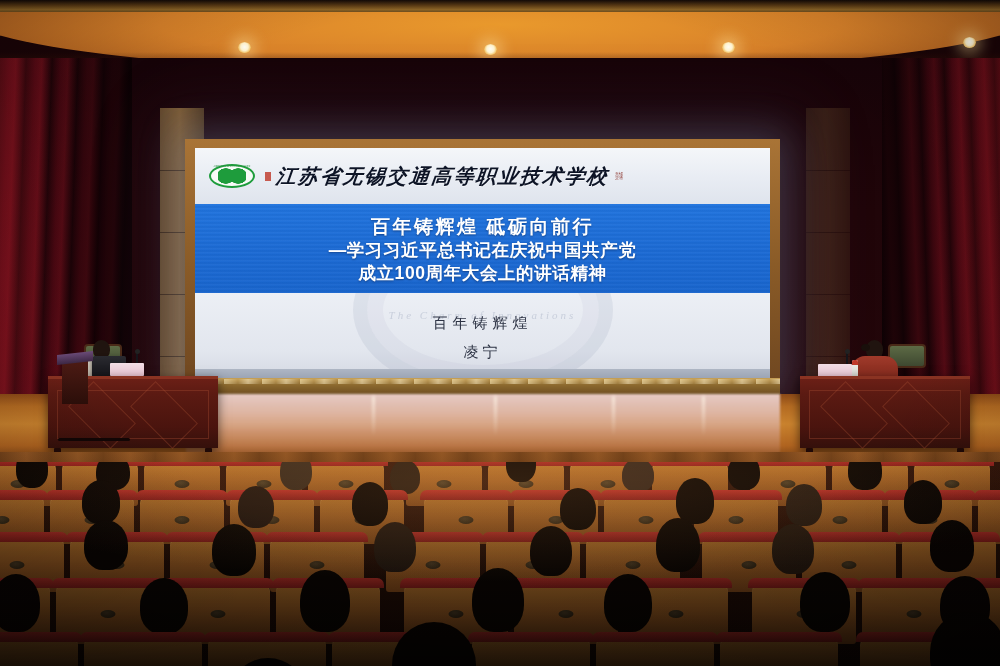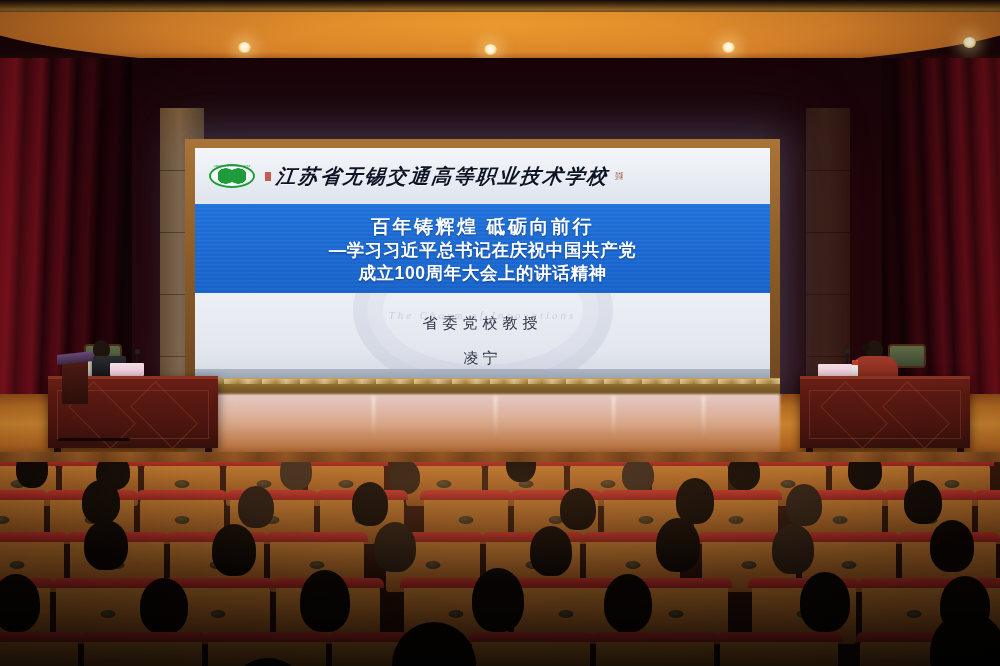--- a/index.html
+++ b/index.html
@@ -169,21 +169,21 @@
     position:absolute; left:50%; top:16px; transform:translateX(-50%);
     font-size:11px; color:rgba(120,132,160,.28); letter-spacing:3px; white-space:nowrap;
     font-family:"Liberation Serif", serif; font-style:italic;
   }
   .presenter-role, .presenter-name {
     position:relative; z-index:2;
     font-family:"Liberation Serif", serif;
     color:#2d3344; letter-spacing:5px; white-space:nowrap;
   }
   .presenter-role { font-size:15px; }
-  .presenter-name { font-size:15px; margin-top:16px; letter-spacing:4px;font-family:Liberation Serif, serif; }
+  .presenter-name { font-size:15px; margin-top:10px; letter-spacing:4px;font-family:Liberation Serif, serif; }
 
   .screen-bottom-strip {
     position:absolute; left:0; right:0; bottom:0; height:10px;
     background:linear-gradient(180deg,#aeb6c4 0%,#9aa3b3 100%);
   }
 
   
   .stage-floor {
     position:absolute; left:0; top:394px; width:1000px; height:68px;
     background:linear-gradient(180deg,#8c4a17 0%, #b46b22 18%, #c9822e 44%, #b06420 76%, #6d3a12 100%);
@@ -381,21 +381,21 @@
 
       <div class="slide-title-band">
         <div class="t1">百年铸辉煌  砥砺向前行</div>
         <div class="t2">—学习习近平总书记在庆祝中国共产党</div>
         <div class="t3">成立100周年大会上的讲话精神</div>
       </div>
 
       <div class="slide-body">
         <div class="watermark"></div>
         <div class="watermark-text">The Charm of Innovations</div>
-        <div class="presenter-role">省委党校教授</div>
+        <div class="presenter-role">百年铸辉煌</div>
         <div class="presenter-name">凌宁</div>
       </div>
 
       <div class="screen-bottom-strip"></div>
     </div>
   </div>
 
   <div class="stage-floor"></div>
   <div class="screen-base-bar"></div>
   <div class="floor-reflection"></div>

